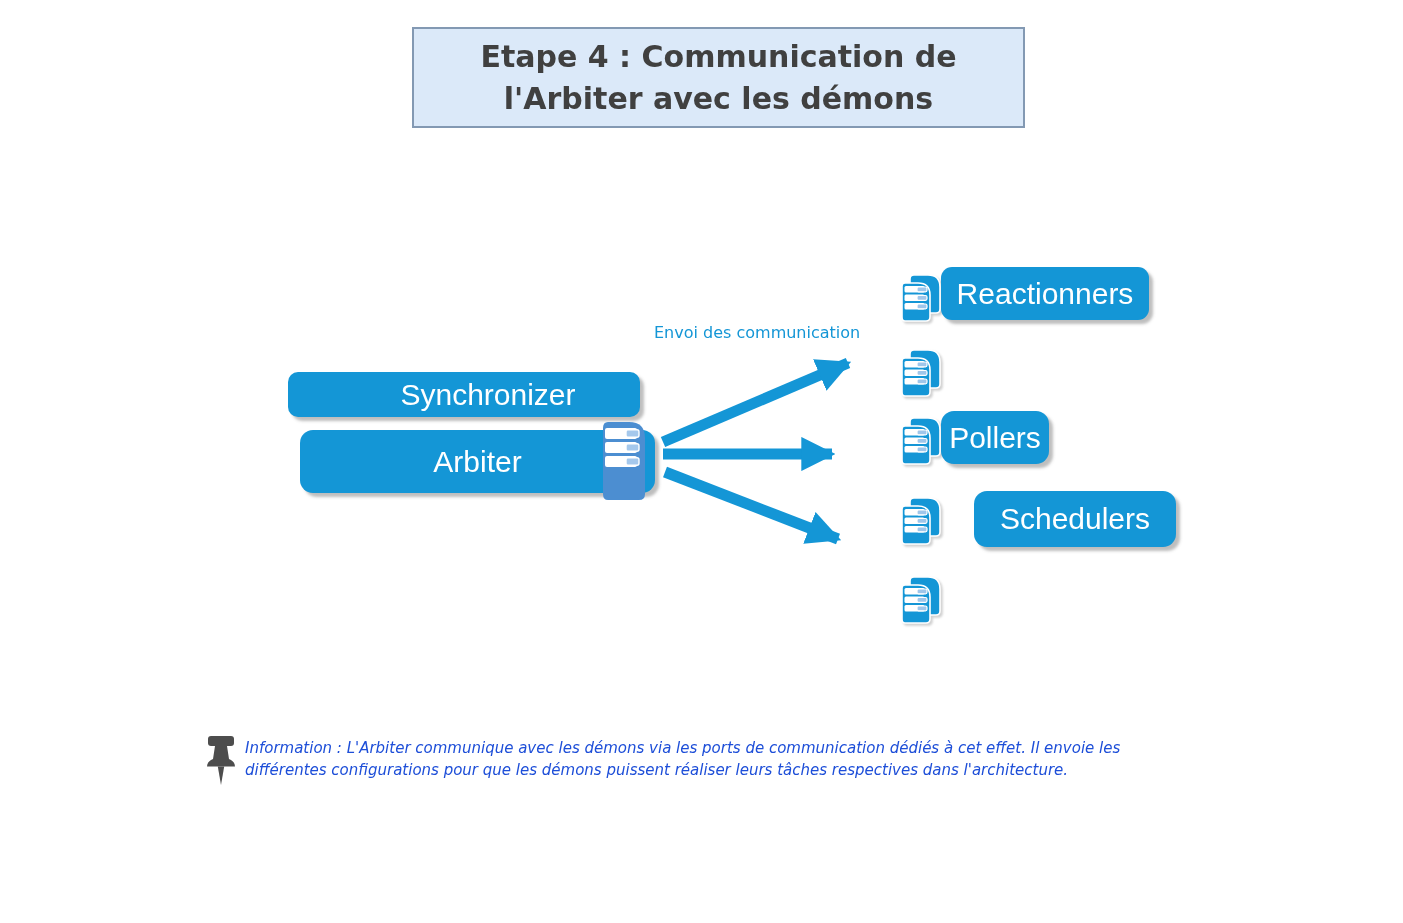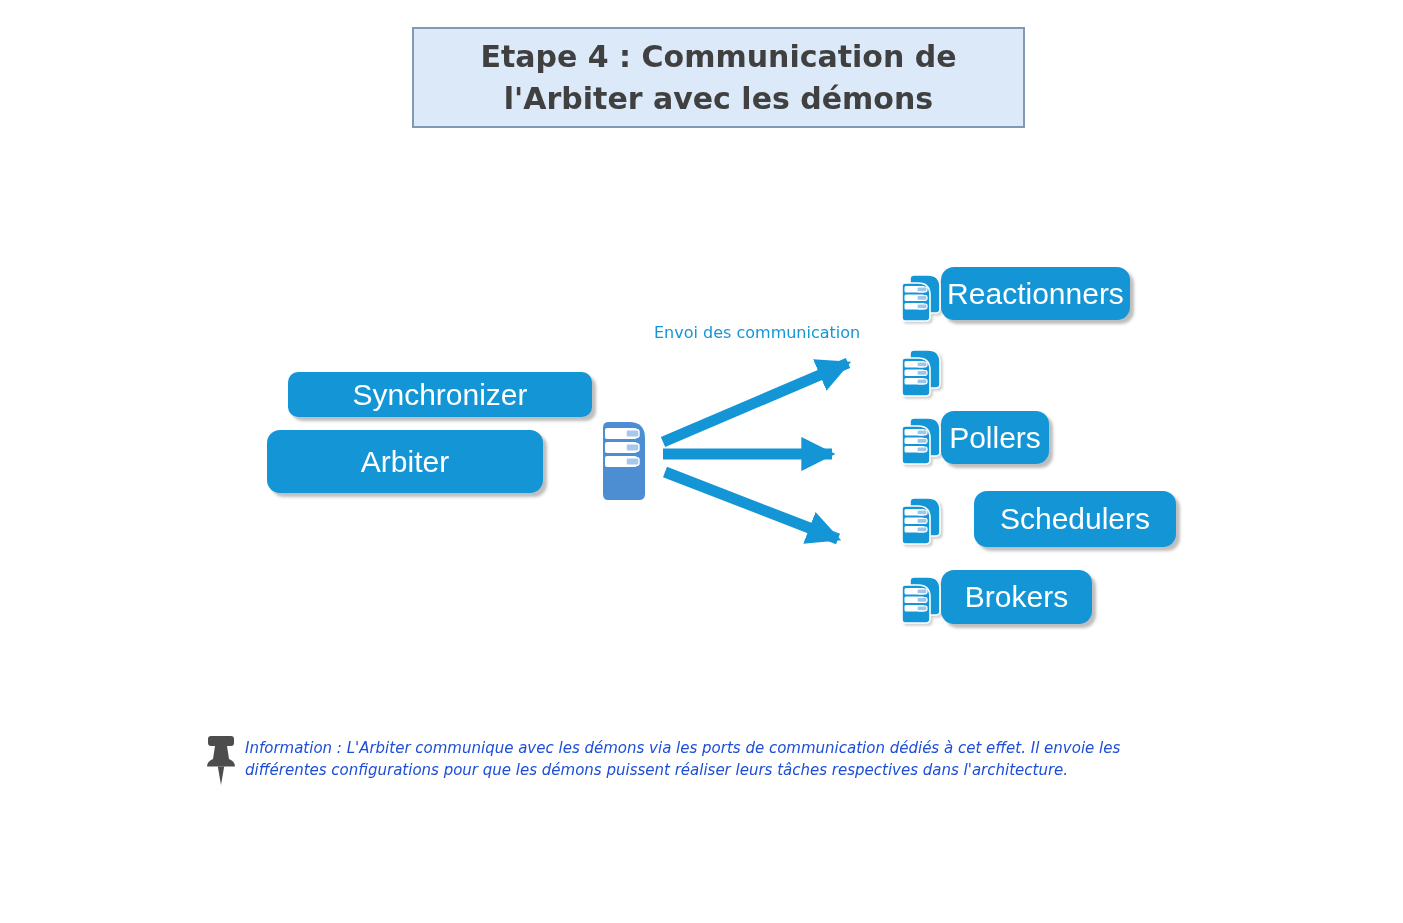--- a/index.html
+++ b/index.html
@@ -14,23 +14,23 @@
     display:flex;flex-direction:column;justify-content:center;align-items:center;
     font-family:"DejaVu Sans",sans-serif;font-weight:bold;font-size:30px;
     line-height:42px;color:#404040;text-align:center;
   }
   .node{
     position:absolute;background:var(--node-blue,#1496d6);border-radius:13px;
     color:#ffffff;display:flex;align-items:center;justify-content:center;
     font-size:30px;box-shadow:4px 4px 3px rgba(110,110,110,.45);
     white-space:nowrap;
   }
-  #node-synchronizer{left:288px;top:372px;width:304px;height:45px;border-radius:10px;}
-  #node-arbiter{left:267px;top:430px;width:276px;height:63px;}
-  #node-d0{left:941px;top:267px;width:189px;height:53px;}
+  #node-synchronizer{left:288px;top:372px;width:304px;height:45px;border-radius:10px;padding-left:48px;}
+  #node-arbiter{left:300px;top:430px;width:355px;height:63px;}
+  #node-d0{left:941px;top:267px;width:208px;height:53px;border-radius:11px;}
   #node-d1{left:941px;top:343px;width:176px;height:50px;}
   #node-d2{left:941px;top:411px;width:108px;height:53px;}
   #node-d3{left:974px;top:491px;width:202px;height:56px;}
   #node-d4{left:941px;top:570px;width:151px;height:54px;}
   .server-icon{
     position:absolute;left:602px;top:421px;width:44px;height:80px;
     color:var(--server-blue,#4c8ed1);
   }
   .dicon{
     position:absolute;width:40px;height:48px;color:var(--node-blue,#1496d6);
@@ -147,23 +147,20 @@
 
   <div class="node" id="node-d0">
     <span>Reactionners</span>
   </div>
   <div class="node" id="node-d2">
     <span>Pollers</span>
   </div>
   <div class="node" id="node-d3">
     <span>Schedulers</span>
   </div>
-  <div class="node" id="node-d4">
-    <span>Brokers</span>
-  </div>
 
   <svg class="pin-icon" viewBox="0 0 32 52">
     <g fill="currentColor">
       <rect x="3" y="1" width="26" height="10" rx="3"></rect>
       <path d="M10,11 H22 L24,24 Q30,26.5 30,31.5 H2 Q2,26.5 8,24 Z"></path>
       <path d="M12.8,31.5 H19.2 L16,50 Z"></path>
     </g>
   </svg>
   <div class="note-text">
     <div>Information : L'Arbiter communique avec les démons via les ports de communication dédiés à cet effet. Il envoie les</div>

